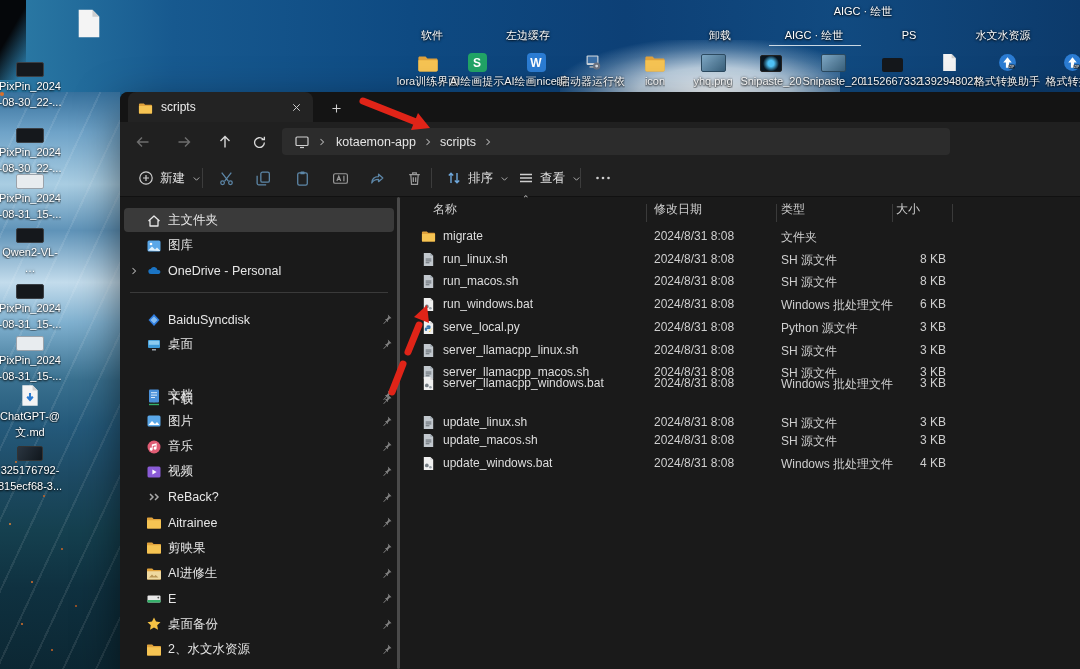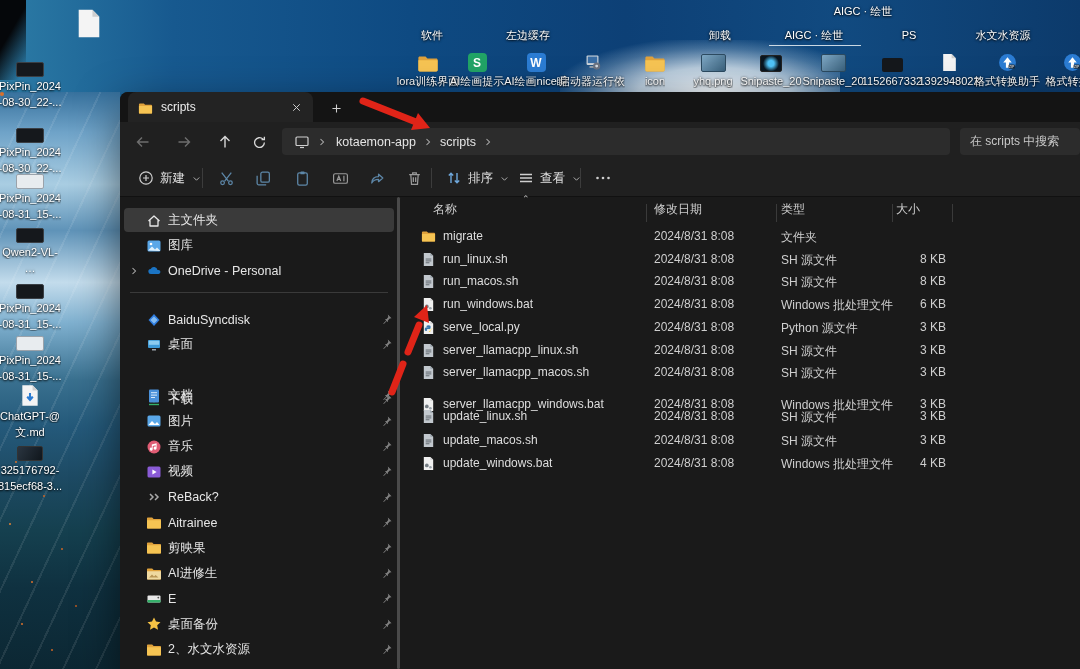--- a/index.html
+++ b/index.html
@@ -361,23 +361,20 @@
               </svg>
             </span>
             <span class="crumb">scripts</span>
             <span style="width: 12px; height: 12px;">
               <svg viewBox="0 0 16 16">
                 <path fill="none" stroke="#b0b0b0" stroke-width="1.4" d="M6 4l4 4-4 4"></path>
               </svg>
             </span>
           </span>
       </div>
-      <div id="searchbox" class="abs">
-        <span>在 scripts 中搜索</span>
-      </div>
     </div>
 
     <div id="toolbar" class="abs">
       <div class="tbtn" style="left:12px;">
         <span style="width:16px;height:16px;">
             <svg viewBox="0 0 16 16">
               <circle cx="8" cy="8" r="6.2" fill="none" stroke="#cfcfcf" stroke-width="1.2"></circle>
               <path d="M8 5v6M5 8h6" stroke="#cfcfcf" stroke-width="1.2"></path>
             </svg>
           </span>
@@ -814,35 +811,35 @@
                 <rect x="5" y="7" width="6" height="1" fill="#5d646b"></rect>
                 <rect x="5" y="9" width="6" height="1" fill="#5d646b"></rect>
                 <rect x="5" y="11" width="4" height="1" fill="#5d646b"></rect>
               </svg>
             </span>
             <span class="nm">server_llamacpp_macos.sh</span>
             <span class="dt">2024/8/31 8:08</span>
             <span class="tp">SH 源文件</span>
             <span class="sz">3 KB</span>
           </div>
-          <div class="frow" style="top: 197px;">
+          <div class="frow" style="top: 176px;">
             <span class="ic">
               <svg viewBox="0 0 16 16">
                 <path fill="#f0f0f0" d="M3 1h7l3 3v11H3z"></path>
                 <path fill="#cfcfcf" d="M10 1l3 3h-3z"></path>
                 <circle cx="6.2" cy="10" r="2" fill="#747d84"></circle>
                 <circle cx="10" cy="12" r="1.4" fill="#9aa3aa"></circle>
               </svg>
             </span>
             <span class="nm">server_llamacpp_windows.bat</span>
             <span class="dt">2024/8/31 8:08</span>
             <span class="tp">Windows 批处理文件</span>
             <span class="sz">3 KB</span>
           </div>
-          <div class="frow" style="top: 209px;">
+          <div class="frow" style="top: 215px;">
             <span class="ic">
               <svg viewBox="0 0 16 16">
                 <path fill="#c2c8ce" d="M3 1h7l3 3v11H3z"></path>
                 <path fill="#97a0a8" d="M10 1l3 3h-3z"></path>
                 <rect x="5" y="7" width="6" height="1" fill="#5d646b"></rect>
                 <rect x="5" y="9" width="6" height="1" fill="#5d646b"></rect>
                 <rect x="5" y="11" width="4" height="1" fill="#5d646b"></rect>
               </svg>
             </span>
             <span class="nm">update_linux.sh</span>

